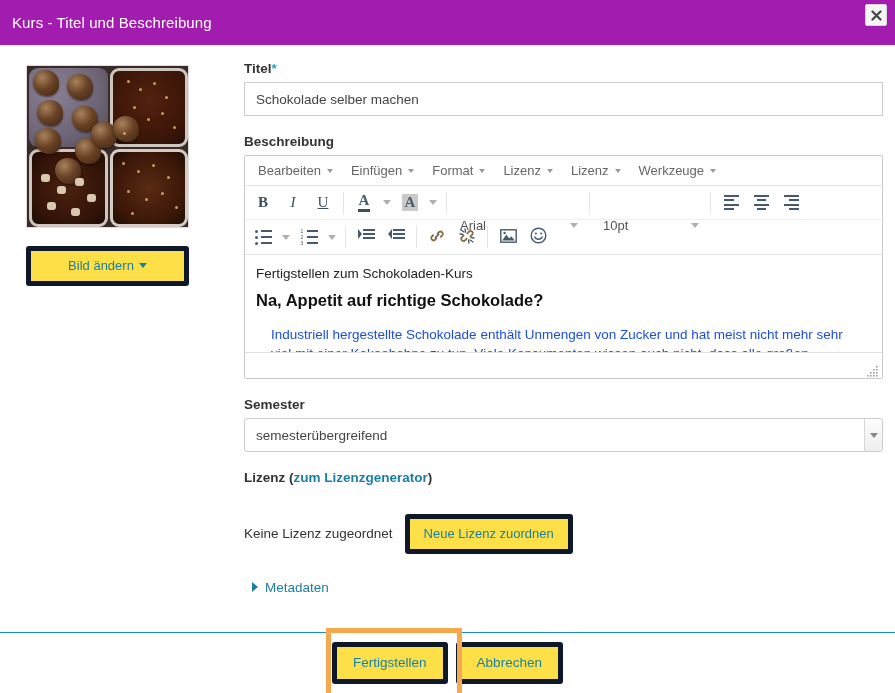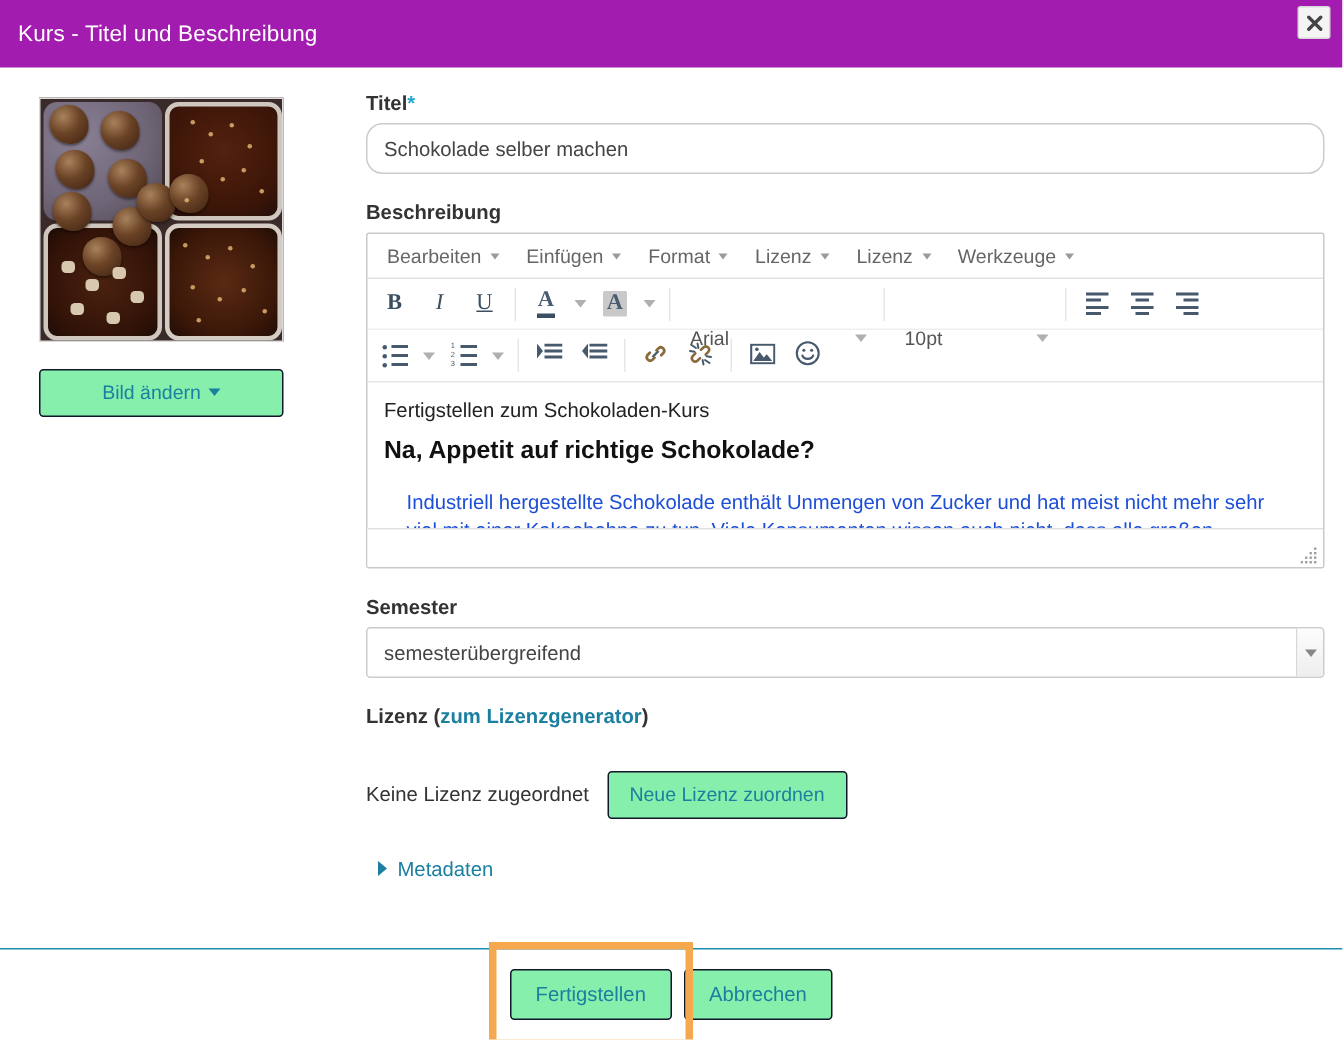--- a/index.html
+++ b/index.html
@@ -76,22 +76,22 @@
     position: absolute; width: 26px; height: 26px; border-radius: 48% 52% 45% 55%;
     background: radial-gradient(circle at 35% 30%, #a8825c 0%, #6b4326 45%, #3c2212 100%);
     box-shadow: 0 1px 2px rgba(0,0,0,.5);
   }
   .thumb .chunk {
     position:absolute; width:9px; height:8px; border-radius:3px;
     background:#e9dcc2; opacity:.9;
   }
 
   .btn {
-    border: 1px solid #0f172a;
-    background: #86efac;
+    border: 5px solid #0f172a;
+    background: #fde047;
     color: #1b7fa0;
     font-size: 13px;
     border-radius: 3px;
     padding: 7px 14px;
     cursor: pointer;
     font-family: "Liberation Sans", sans-serif;
     line-height: 1.2;
   }
   .bild-aendern {
     margin-top: 18px;
@@ -115,21 +115,21 @@
     font-weight: bold;
     color: #333;
     margin-bottom: 6px;
   }
   .req { color: #1fa6cd; font-weight: bold; }
 
   .text-input {
     width: 100%;
     height: 34px;
     border: 1px solid #cccccc;
-    border-radius: 11px;
+    border-radius: 0;
     padding: 0 11px;
     font-size: 13.5px;
     color: #444;
     font-family: "Liberation Sans", sans-serif;
     background: #fff;
     outline: none;
   }
   .spacer-18 { height: 18px; }
 
   

